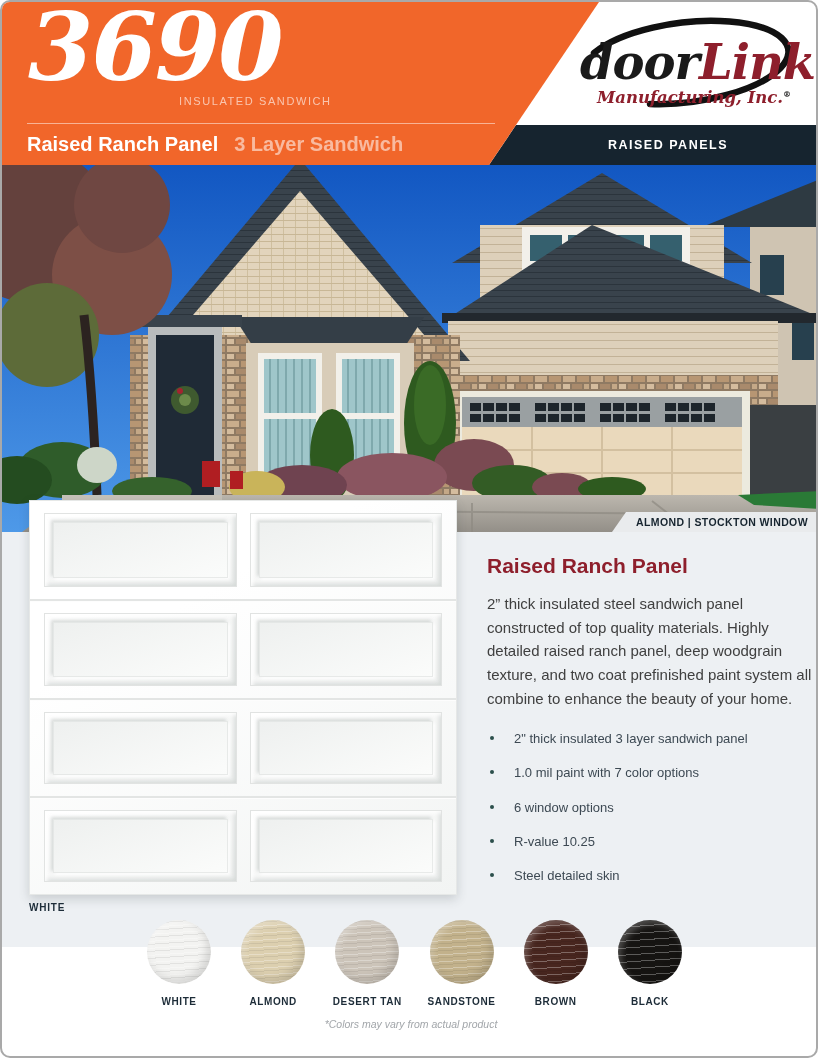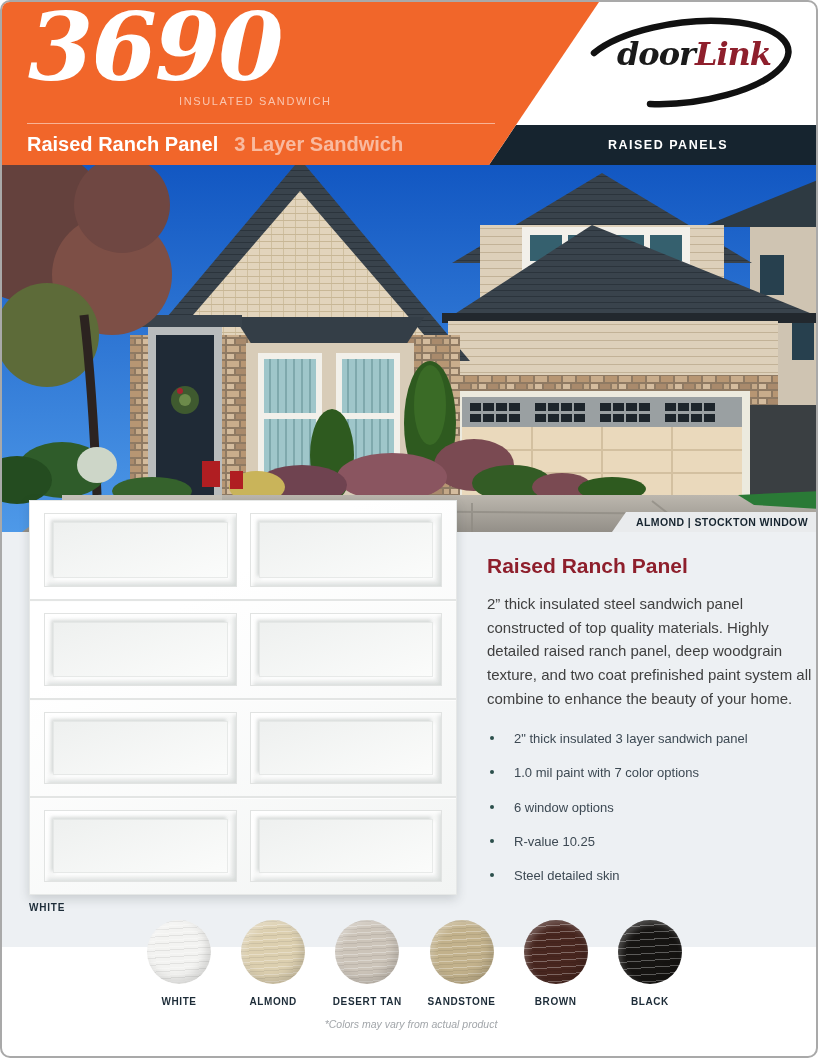--- a/index.html
+++ b/index.html
@@ -51,21 +51,21 @@
   .category-label{
     position:absolute;left:514px;top:0;width:304px;height:40px;
     display:flex;align-items:center;justify-content:center;
     color:#fff;font-size:12.5px;font-weight:bold;letter-spacing:1.5px;
   }
 
   .logo{position:absolute;left:578px;top:10px;width:228px;height:106px;z-index:2;}
   .logo-swoosh{position:absolute;left:0;top:0;width:228px;height:106px;}
   .logo-text{position:absolute;left:0;top:26px;width:228px;text-align:center;
     font-family:"DejaVu Serif","Liberation Serif",serif;font-style:italic;font-weight:bold;}
-  .logo-line1{font-size:32px;line-height:1;letter-spacing:-1px;}
+  .logo-line1{font-size:48px;line-height:1;letter-spacing:-1px;}
   .logo-word1{color:#1a1a1a;}
   .logo-word2{color:var(--maroon);}
   .logo-line2{font-size:16.5px;color:var(--maroon);margin-top:2px;}
   .logo-reg{font-size:8px;vertical-align:super;color:#1a1a1a;}
 
   
   .photo{position:absolute;top:163px;left:0;width:818px;height:367px;z-index:1;overflow:hidden;}
   .photo svg{display:block;}
   .photo-label{
     position:absolute;right:0;bottom:0;height:20px;
@@ -152,20 +152,23 @@
     <div class="category-label">RAISED PANELS</div>
   </div>
 
   <div class="logo">
     <svg class="logo-swoosh" viewBox="0 0 228 106">
       <path d="M 14 41 A 104 40 -7 1 1 70 92" fill="none" stroke="#111" stroke-width="6.5" stroke-linecap="round"></path>
     </svg>
     <div class="logo-text">
       <div class="logo-line1">
         <span class="logo-word1">door</span><span class="logo-word2">Link</span>
+      </div>
+      <div class="logo-line2">
+        <span>Manufacturing, Inc.</span><span class="logo-reg">®</span>
       </div>
     </div>
   </div>
 
   <div class="orange-shape">
     <div class="model-number">3690</div>
     <div class="model-tag">INSULATED SANDWICH</div>
     <div class="header-divider"></div>
     <div class="panel-title-row">
       <span class="panel-name">Raised Ranch Panel</span><span class="panel-system">3 Layer Sandwich</span>

